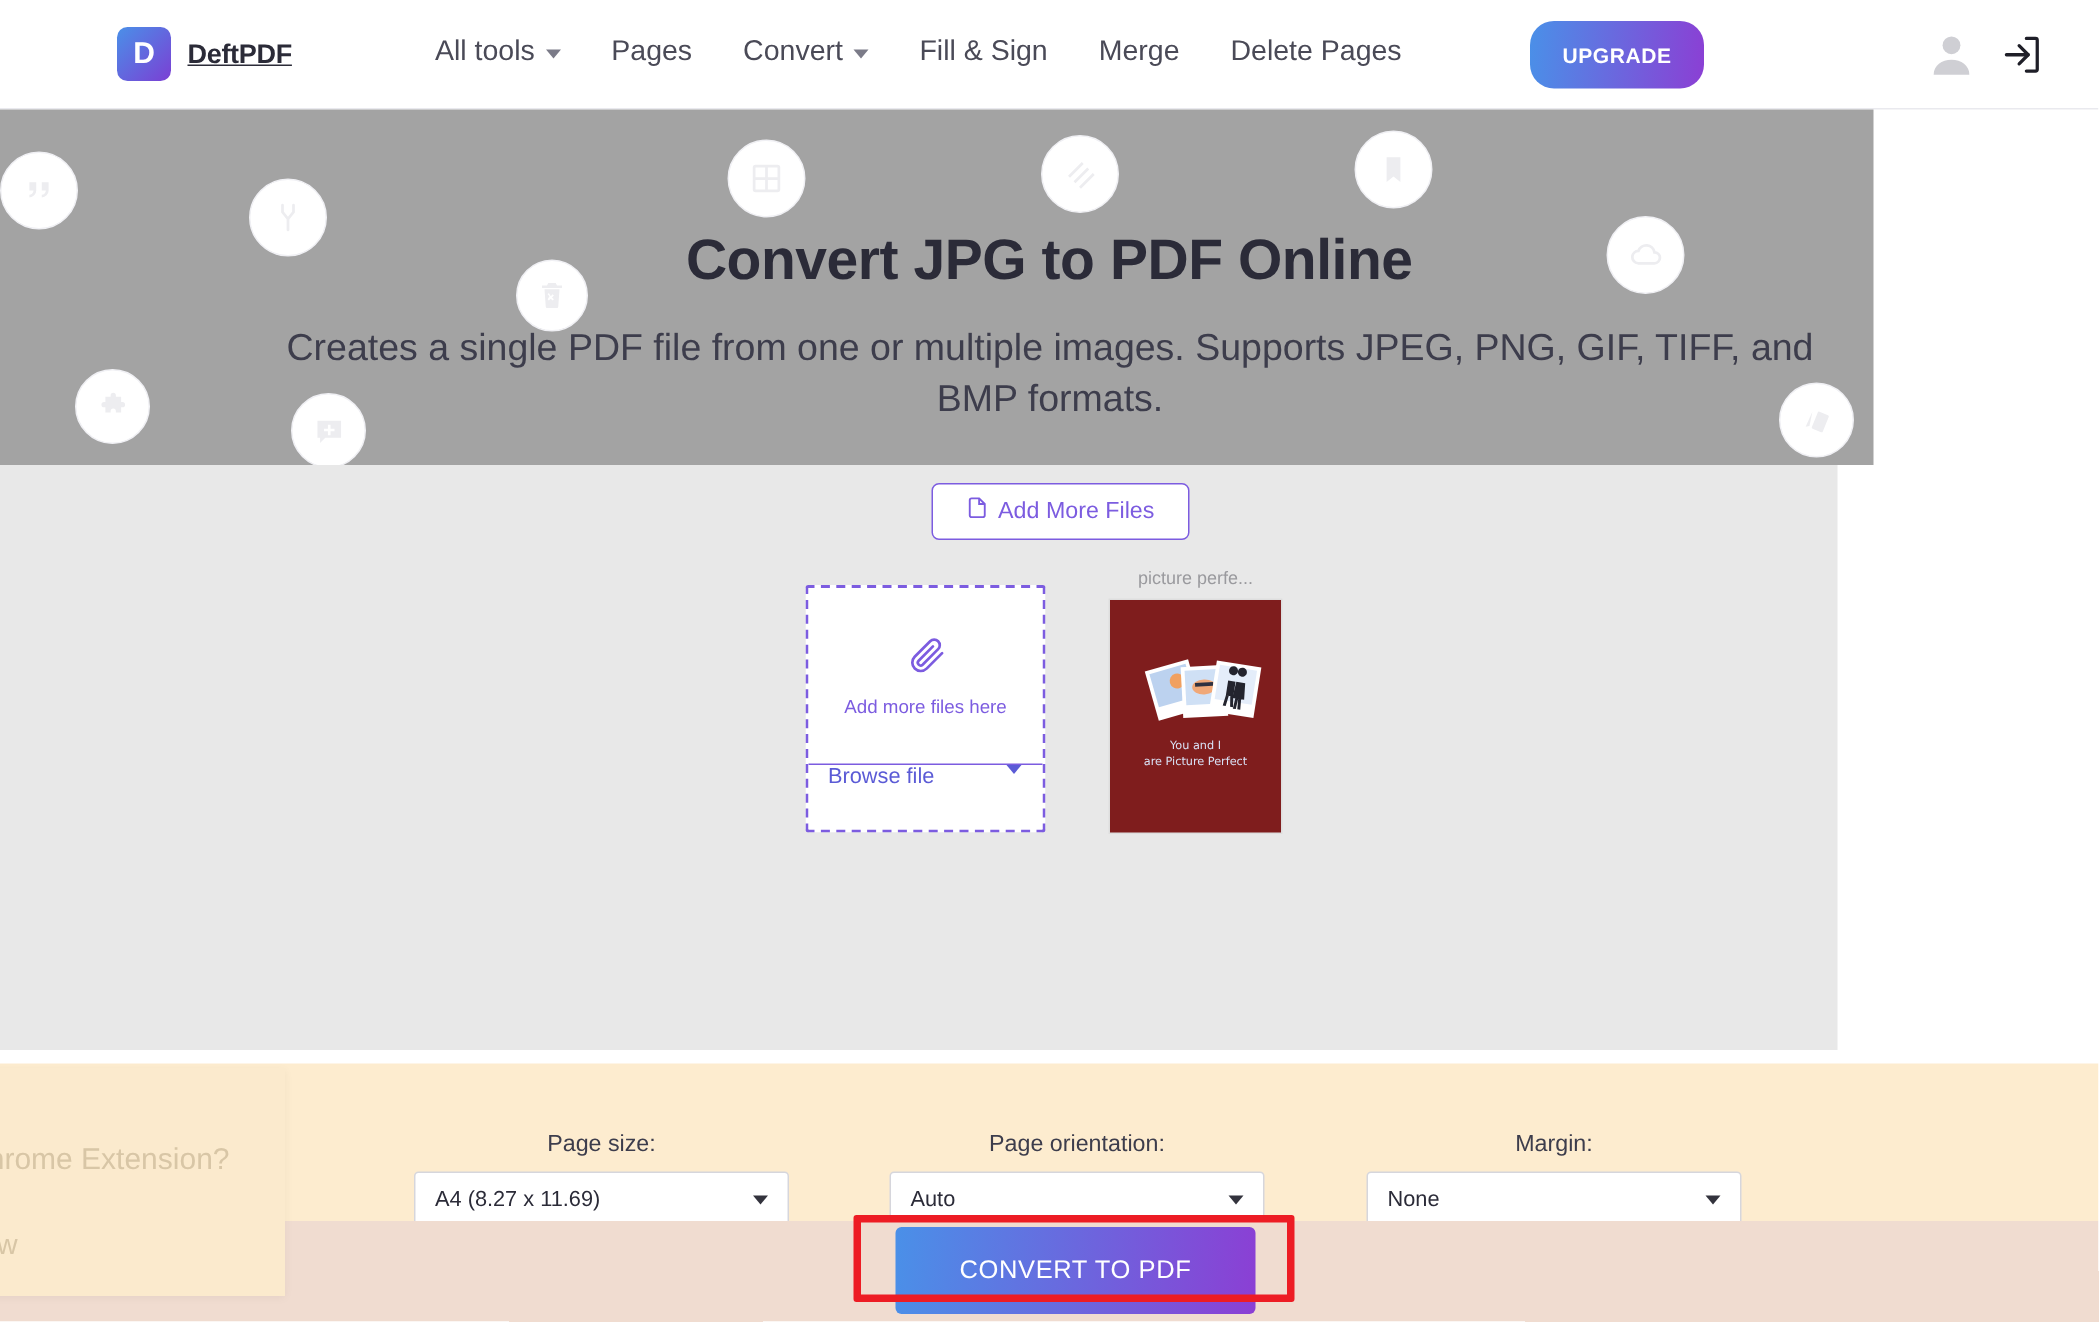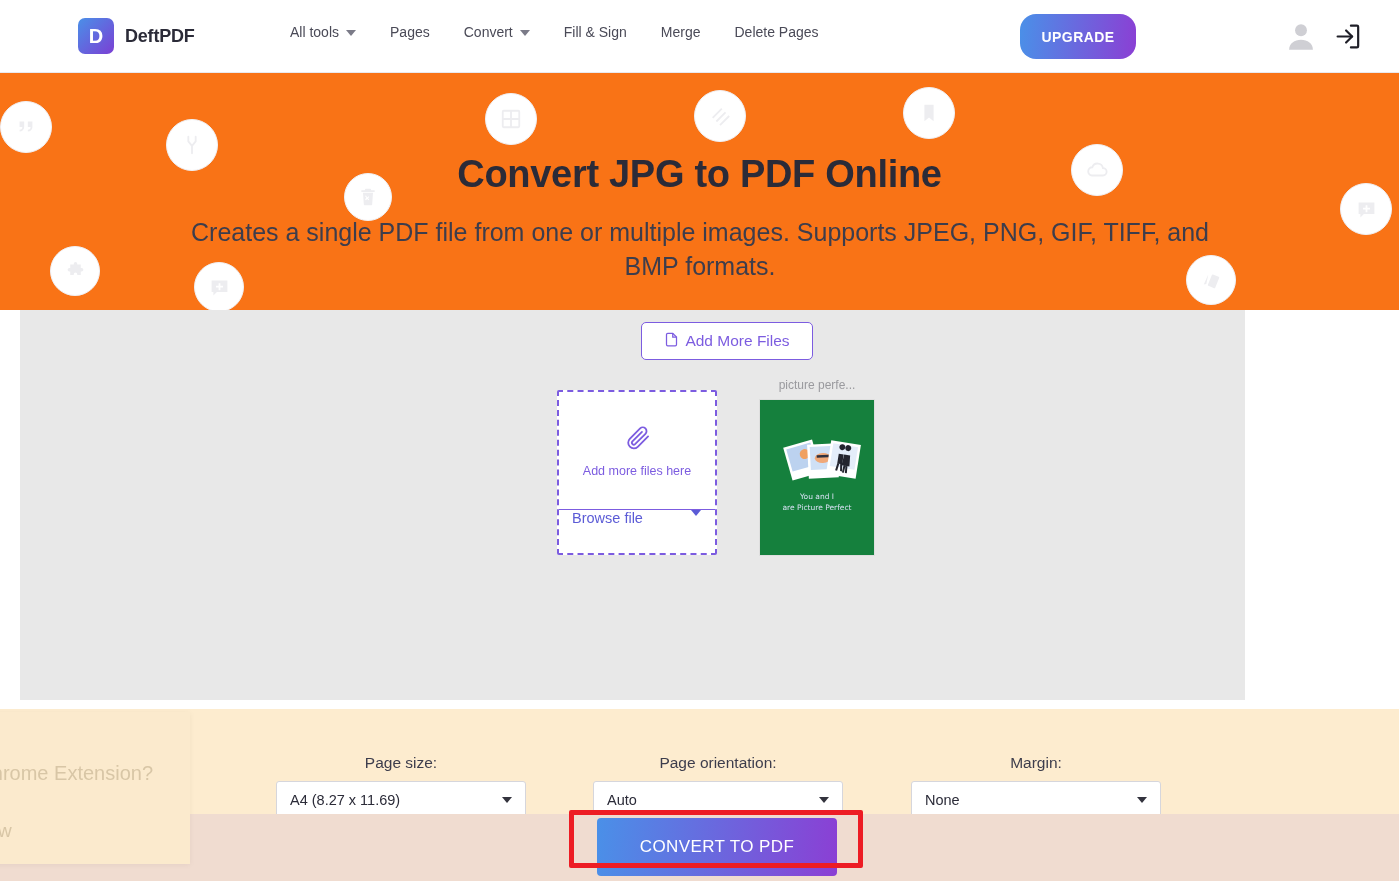--- a/index.html
+++ b/index.html
@@ -22,25 +22,25 @@
     position: absolute; left: 78px; top: 18px;
     display: flex; align-items: center; gap: 11px;
   }
   .logo-mark {
     width: 36px; height: 36px; border-radius: 7px;
     background: linear-gradient(135deg, #4a90e8 0%, #7b3fd4 100%);
     display: flex; align-items: center; justify-content: center;
     color: #fff; font-size: 20px; font-weight: bold;
     font-family: "Liberation Sans", sans-serif;
   }
-  .logo-text { font-size: 18px; font-weight: bold; color: #2b2b38; letter-spacing: -.2px; }
+  .logo-text { font-size: 18px; font-weight: bold; color: #2b2b38; letter-spacing: -.2px; text-decoration: underline; }
 
   .nav { position: absolute; left: 290px; top: 24px; display: flex; align-items: center; gap: 0; }
   .nav-item {
-    font-size: 14px; color: #4a4a57; padding: 0 17px;
+    font-size: 19px; color: #4a4a57; padding: 0 17px;
     cursor: pointer; display: flex; align-items: center; gap: 7px; white-space: nowrap;
   }
   .nav-item:first-child { padding-left: 0; }
   .caret-dn {
     width: 0; height: 0; border-left: 5px solid transparent;
     border-right: 5px solid transparent; border-top: 6px solid #7b7b88;
     margin-top: 2px;
   }
 
   .upgrade-btn {
@@ -48,43 +48,42 @@
     width: 116px; height: 45px; border-radius: 16px; border: none;
     background: linear-gradient(95deg, #4a90e8 0%, #8b3fd4 100%);
     color: #fff; font-size: 14px; font-weight: bold; letter-spacing: .4px;
     cursor: pointer; font-family: "Liberation Sans", sans-serif;
   }
   .avatar-icon { position: absolute; left: 1284px; top: 20px; cursor: pointer; }
   .signin-icon { position: absolute; left: 1334px; top: 22px; cursor: pointer; }
 
   
   .hero {
-    position: absolute; top: 73px; left: 0; width: 1399px; height: 237px;
-    background: #f97316; overflow: hidden; padding-left: 32px;
+    position: absolute; top: 73px; left: 0; width: 1249px; height: 237px;
+    background: #a3a3a3; overflow: hidden; padding-left: 32px;
   }
   .deco {
     position: absolute; border-radius: 50%;
     border: 1px solid #f0f0f4; background: #fff;
     display: flex; align-items: center; justify-content: center;
     color: #ececed;
   }
   .hero-title {
     position: absolute; top: 80px; left: 0; width: 1399px; text-align: center;
     font-size: 38px; font-weight: bold; color: #2b2b38; letter-spacing: -.3px;
   }
   .hero-sub {
     position: absolute; top: 142px; left: 190px; width: 1020px; text-align: center;
     font-size: 25px; color: #3d3d4c; line-height: 34px; font-weight: 300;
   }
 
   
   .workspace {
     position: absolute; top: 310px; left: 0; width: 1225px; height: 390px;
     background: #e8e8e8;
-    margin-left: 20px;
   }
   .add-more-files {
     position: absolute; left: 621px; top: 12px;
     width: 172px; height: 38px; border-radius: 5px;
     border: 1px solid #7c5ce0; background: #ffffff; color: #7c5ce0;
     font-size: 15.5px; cursor: pointer; display: flex;
     align-items: center; justify-content: center; gap: 6px;
     font-family: "Liberation Sans", sans-serif;
   }
 
@@ -108,21 +107,21 @@
     width: 0; height: 0; border-left: 5px solid transparent;
     border-right: 5px solid transparent; border-top: 6px solid #5b5bd6;
   }
 
   .filecard { position: absolute; left: 740px; top: 68px; width: 114px; }
   .filecard-name {
     font-size: 12px; color: #9a9a9e; text-align: center;
     margin-bottom: 8px; white-space: nowrap; overflow: hidden;
   }
   .thumb {
-    width: 114px; height: 155px; background: #15803d;
+    width: 114px; height: 155px; background: #7f1d1d;
     position: relative; overflow: hidden;
     box-shadow: 0 0 0 1px rgba(0,0,0,.04);
     text-decoration: underline;
   }
   .thumb-caption {
     position: absolute; bottom: 42px; left: 0; width: 100%;
     text-align: center; color: #d9e1f5; font-size: 7.5px;
     line-height: 11px; font-family: "DejaVu Sans", sans-serif;
   }
 

